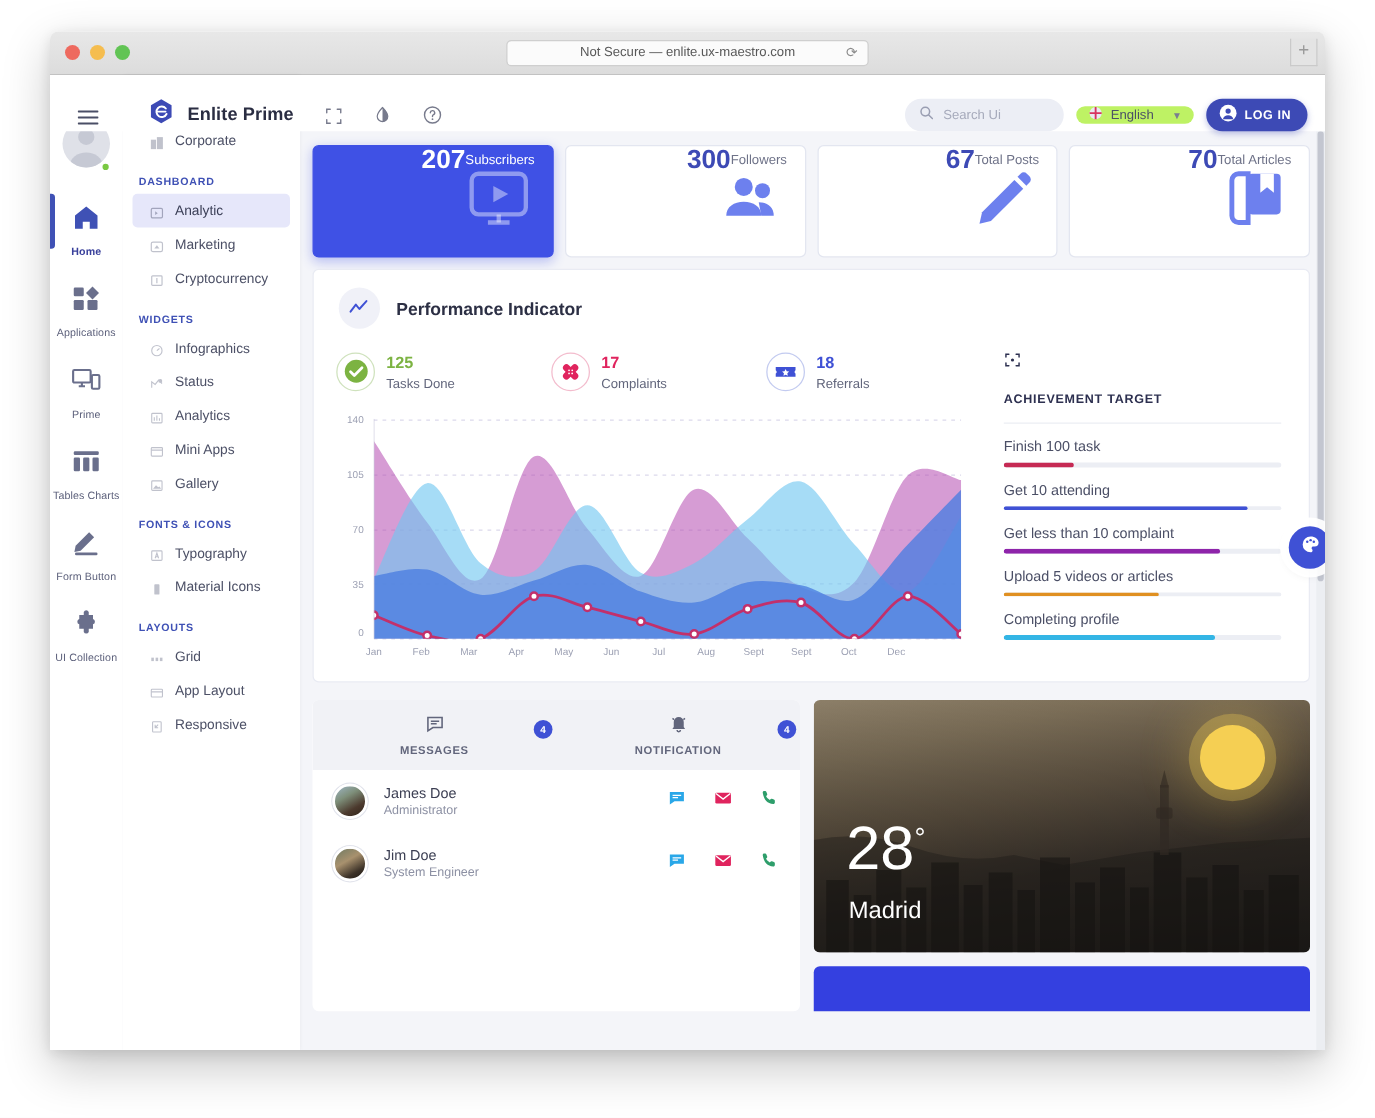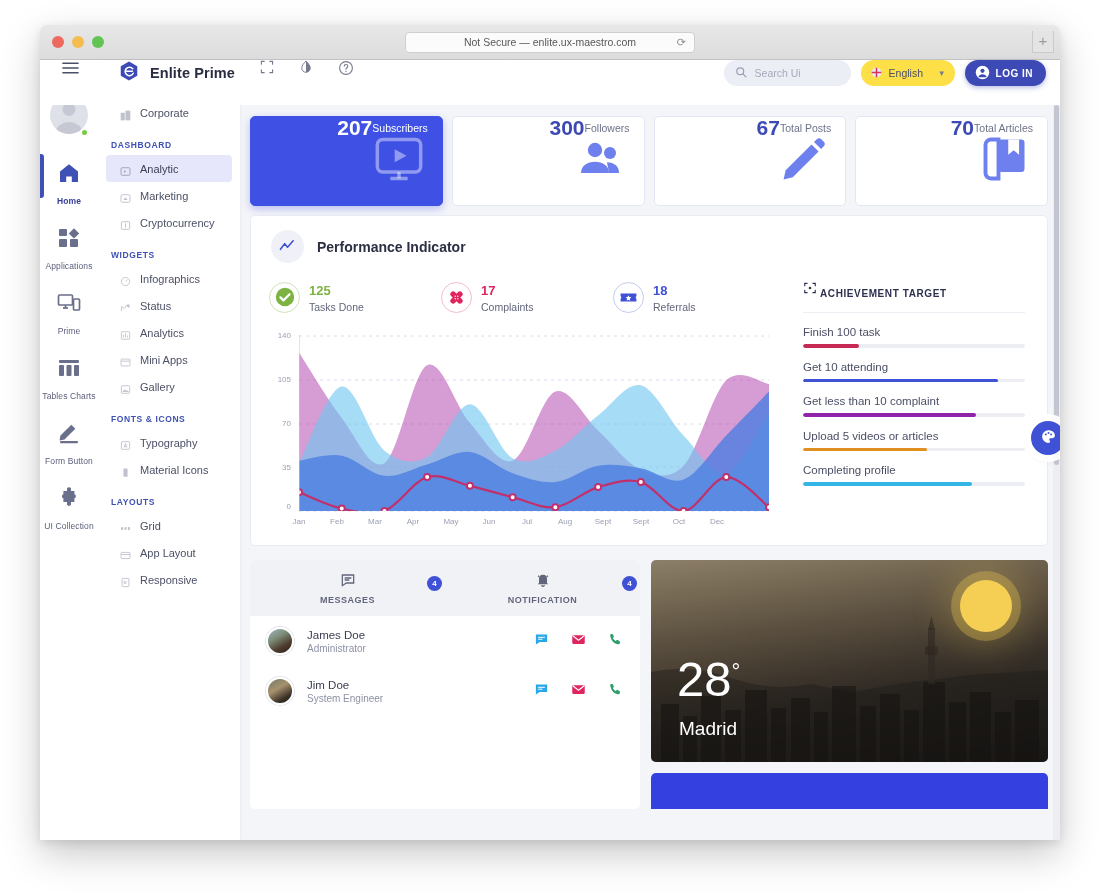--- a/index.html
+++ b/index.html
@@ -110,40 +110,40 @@
     border-radius: 4px; cursor: pointer;
   }
   .menu-item.active { background: #e6e7fa; }
   .menu-item .mico { width: 11px; height: 11px; flex-shrink: 0; opacity: .55; }
   .menu-item .mlabel { font-size: 11px; color: #4c5066; }
   .menu-item.active .mlabel { color: #3b3f57; }
 
   
   #header {
     position: absolute; left: 0; top: 0; right: 0; height: 45px;
-    background: #ffffff; display: flex; align-items: flex-start;
+    background: #ffffff; display: flex; align-items: flex-end;
     z-index: 5;
   }
   #hamburger { margin-left: 22px; cursor: pointer; }
   #brand { display: flex; align-items: center; gap: 10px; margin-left: 39px; }
   #brand-name { font-size: 14.5px; color: #2a2d42; font-weight: bold; letter-spacing: .1px; }
   .head-icon { margin-left: 25px; cursor: pointer; opacity: .75; }
   #header-right { margin-left: auto; display: flex; align-items: center; gap: 10px; margin-right: 14px; }
   #searchbox {
     width: 127px; height: 26px; background: #eceef5; border-radius: 13px;
     display: flex; align-items: center; padding: 0 11px; gap: 8px;
   }
   #search-input {
     border: none; background: transparent; outline: none;
     font-size: 10.5px; color: #6b6f82; width: 82px;
     font-family: "Liberation Sans", sans-serif;
   }
   #search-input::placeholder { color: #a6aabb; }
   #lang {
-    height: 26px; background: #fde047; border-radius: 13px;
+    height: 14px; background: #bef264; border-radius: 13px;
     display: flex; align-items: center; gap: 7px; padding: 0 9px 0 10px;
     font-size: 10.5px; color: #4c5066; cursor: pointer; min-width: 94px;
   }
   #lang .caret { margin-left: auto; font-size: 8px; color: #7a7e90; }
   #login {
     height: 26px; background: #3d4ab5; border-radius: 13px; color: #fff;
     display: flex; align-items: center; gap: 6px; padding: 0 13px 0 10px;
     font-size: 10px; font-weight: bold; letter-spacing: .5px; cursor: pointer;
     box-shadow: 0 2px 5px rgba(61,74,181,.35);
   }
@@ -192,21 +192,21 @@
   .kpi .kval { font-size: 13px; font-weight: bold; line-height: 1.1; }
   .kpi .kcap { font-size: 10.5px; color: #62667c; margin-top: 2px; }
 
   
   #chart-wrap { margin-top: 22px; position: relative; height: 200px; }
   .ylab { position: absolute; left: 0; font-size: 8px; color: #9ca0b3; text-align: right; width: 22px; }
   .xlab { position: absolute; font-size: 8px; color: #9ca0b3; text-align: center; width: 34px; top: 182px; }
 
   
   #ach { flex: 1; padding: 0 22px 0 12px; }
-  #ach-head { display: flex; align-items: flex-end; gap: 3px; padding-bottom: 13px; border-bottom: 1px solid #eceef4; }
+  #ach-head { display: flex; align-items: flex-start; gap: 14px; padding-bottom: 13px; border-bottom: 1px solid #eceef4; flex-direction: column; }
   #ach-title { font-size: 10px; font-weight: bold; color: #2d3050; letter-spacing: .6px; }
   .goal { margin-top: 13px; }
   .goal .gname { font-size: 11.5px; color: #4b4f66; margin-bottom: 6px; }
   .gtrack { height: 3.5px; background: #eceef4; border-radius: 2px; overflow: hidden; }
   .gfill { height: 100%; border-radius: 2px; }
 
   
   #fab {
     position: absolute; right: -18px; top: 205px;
     width: 34px; height: 34px; border-radius: 50%;

